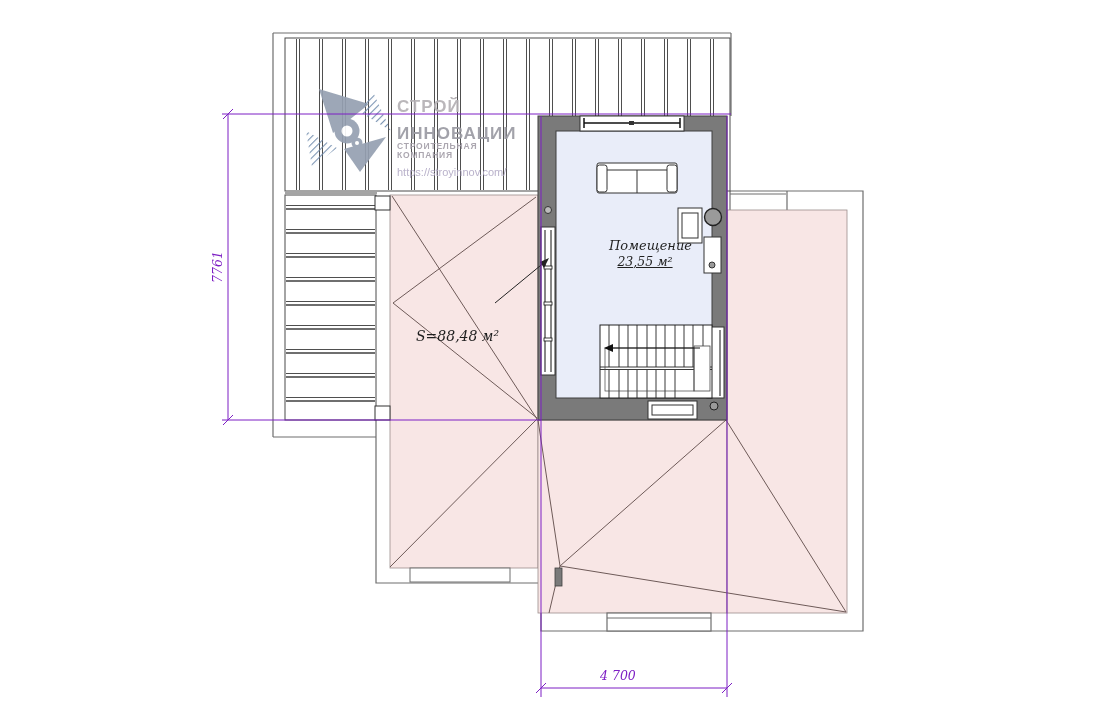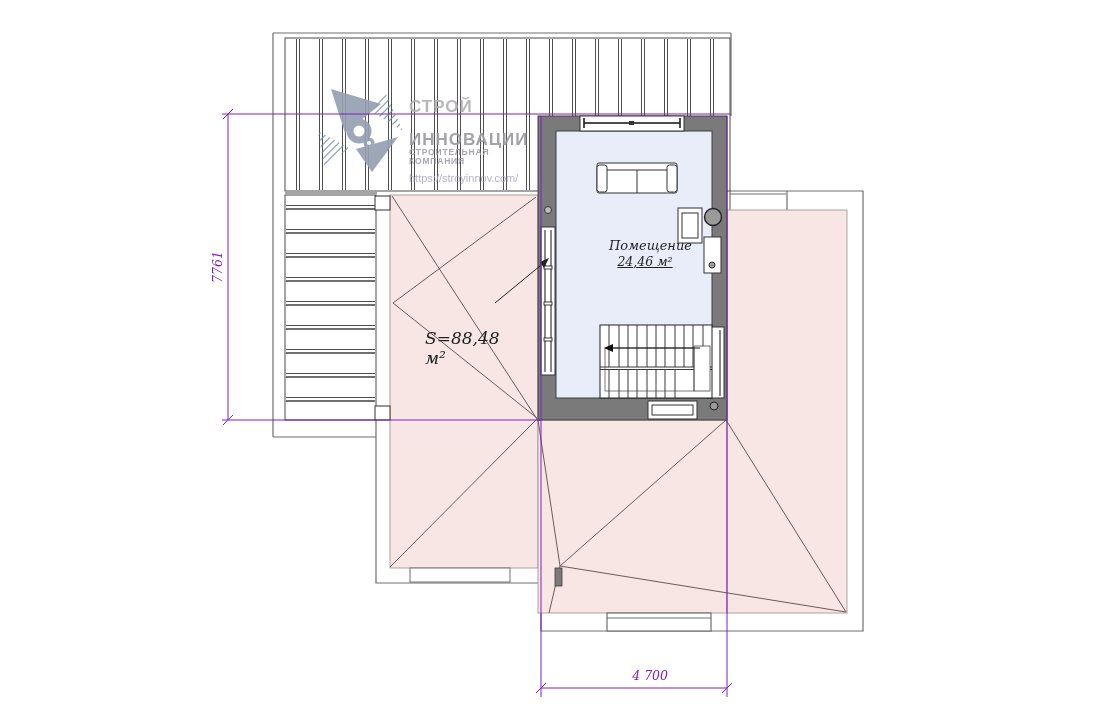--- a/index.html
+++ b/index.html
@@ -6,35 +6,35 @@
   #canvas{position:relative;width:1119px;height:728px;background:#ffffff;overflow:hidden;
           font-family:"Liberation Sans",sans-serif;}
   .stripes-v{position:absolute;left:286px;top:39px;width:443px;height:151px;
     background:repeating-linear-gradient(to right,
       transparent 0 10px,#4f4f4f 10px 11px,transparent 11px 13px,#4f4f4f 13px 14px,transparent 14px 23px);}
   .stripes-h{position:absolute;left:286px;top:196px;width:89px;height:223px;
     background:repeating-linear-gradient(to bottom,
       transparent 0 9px,#4f4f4f 9px 10px,transparent 10px 12px,#6f6f6f 12px 14px,transparent 14px 24px);}
   svg.plan{position:absolute;left:0;top:0;}
   
-  #logo{position:absolute;left:312px;top:84px;width:230px;height:92px;opacity:.92;}
+  #logo{position:absolute;left:300px;top:84px;width:230px;height:92px;opacity:.92;}
   #logo .ltxt{position:absolute;left:97px;top:14px;line-height:1;}
   .logo-line1{font-weight:bold;font-size:17px;letter-spacing:1px;color:#b5b1b5;}
-  .logo-line2{font-weight:bold;font-size:17px;letter-spacing:1px;color:#9b9ba3;margin-top:16px;}
+  .logo-line2{font-weight:bold;font-size:17px;letter-spacing:1px;color:#9b9ba3;margin-top:10px;}
   .logo-sub{font-weight:bold;font-size:8.5px;letter-spacing:.8px;color:#a49fa9;}
   .logo-url{font-size:11px;color:#b3abc6;margin-top:8px;}
   
   .cad{position:absolute;font-family:"DejaVu Serif",serif;font-style:italic;color:#1f1f1f;}
   #room-name{left:598px;top:238px;width:94px;text-align:right;font-size:13px;}
   #room-area{left:598px;top:254px;width:94px;text-align:center;font-size:12.5px;text-decoration:underline;}
-  #total-area{left:425px;top:328px;width:90px;font-size:17px;}
+  #total-area{left:416px;top:328px;width:90px;font-size:14px;}
   .dim-text{color:#7d1fc4;font-size:12.5px;}
   #dim-v{left:196px;top:245px;width:42px;height:44px;display:flex;align-items:center;justify-content:center;
          transform:rotate(-90deg);}
-  #dim-h{left:600px;top:668px;width:68px;text-align:right;}
+  #dim-h{left:600px;top:668px;width:68px;text-align:left;}
 </style>
 </head>
 <body>
 
 <div id="canvas">
 
   <div class="stripes-v"></div>
   <div class="stripes-h"></div>
 
   <div id="logo">
@@ -202,18 +202,18 @@
       <line x1="223" y1="425" x2="233" y2="415"></line>
       <line x1="541" y1="116" x2="541" y2="697"></line>
       <line x1="727" y1="116" x2="727" y2="697"></line>
       <line x1="541" y1="688" x2="727" y2="688"></line>
       <line x1="536" y1="693" x2="546" y2="683"></line>
       <line x1="722" y1="693" x2="732" y2="683"></line>
     </g>
   </svg>
 
   <div class="cad" id="room-name">Помещение</div>
-  <div class="cad" id="room-area">24,46 м²</div>
+  <div class="cad" id="room-area">23,55 м²</div>
   <div class="cad" id="total-area">S=88,48 м²</div>
   <div class="cad dim-text" id="dim-v">7761</div>
   <div class="cad dim-text" id="dim-h">4 700</div>
 
 </div>
 
 </body></html>

